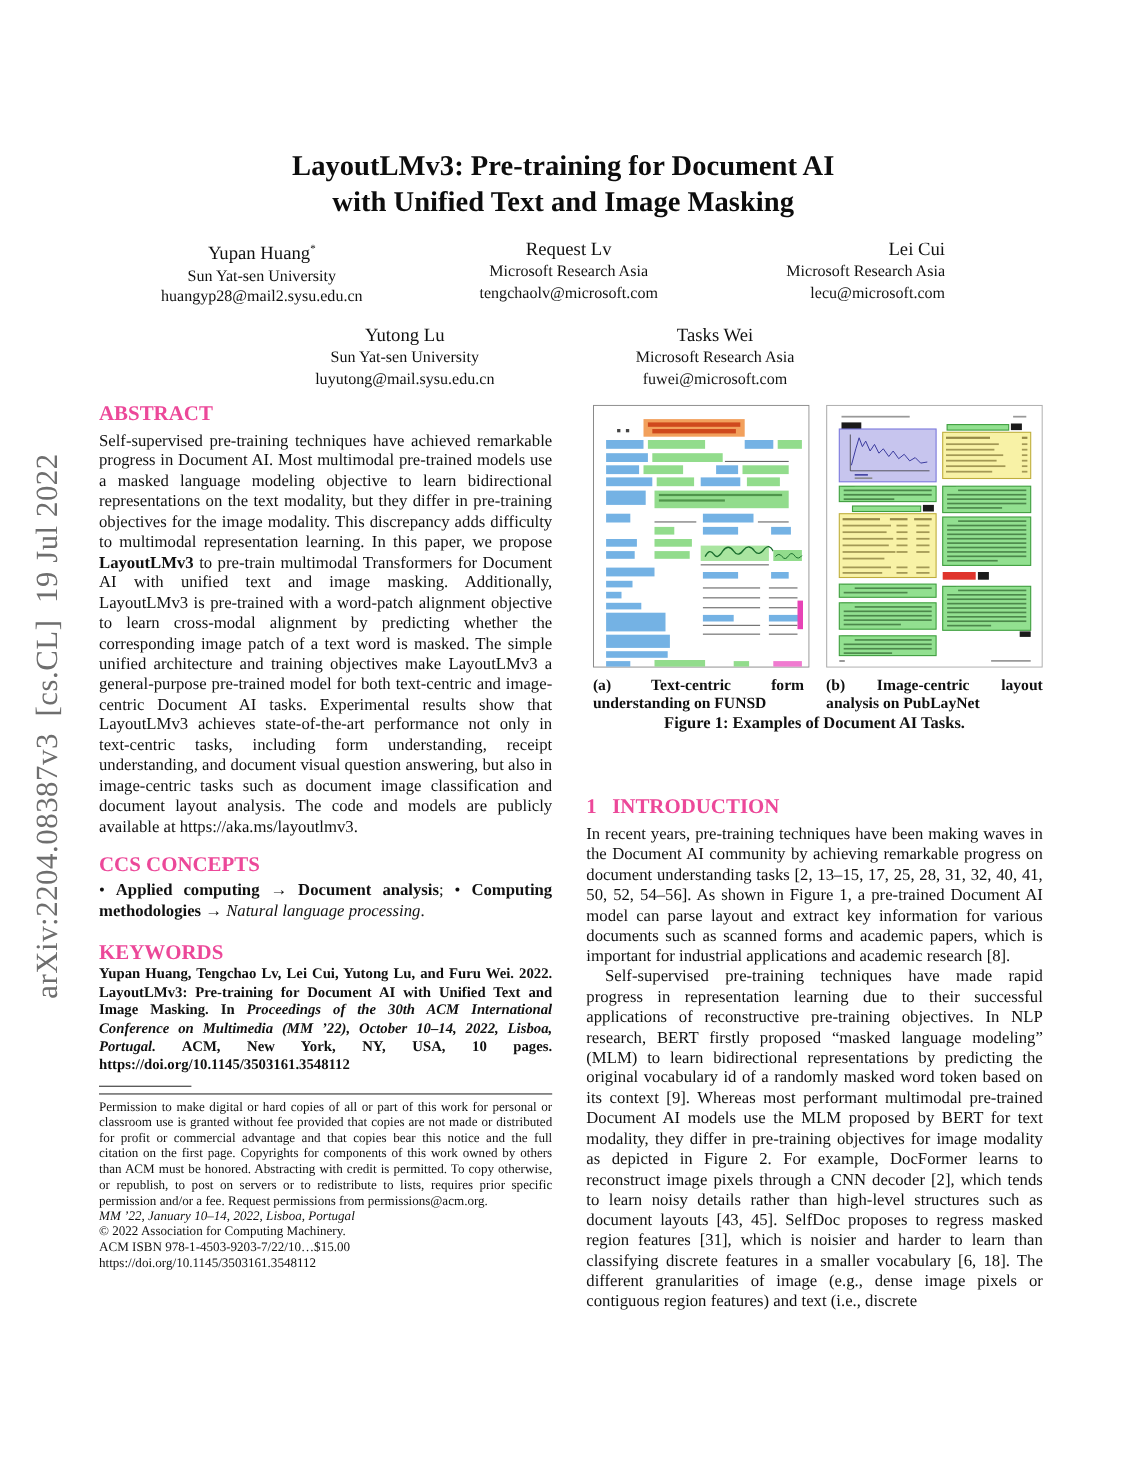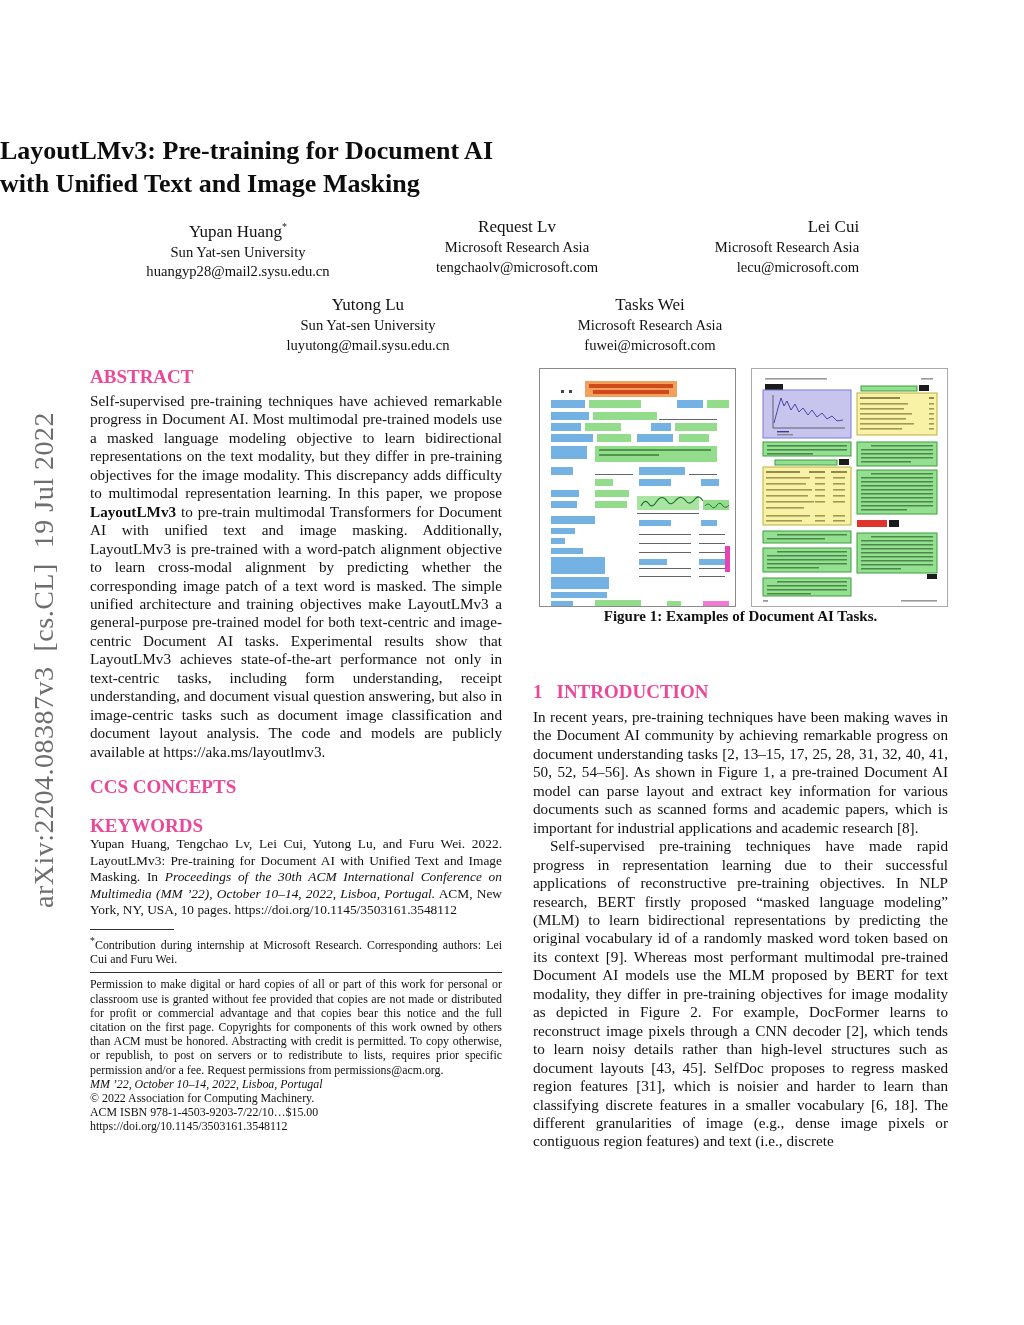--- a/index.html
+++ b/index.html
@@ -9,39 +9,39 @@
     overflow:hidden;
   }
   
   .arxiv-side{
     position:absolute;left:44px;top:660px;
     transform:translate(-50%,-50%) rotate(-90deg);
     font-size:28px;color:#6e6e6e;white-space:pre;letter-spacing:.5px;
   }
   
   .title{
-    position:absolute;top:134px;left:0;width:100%;
+    position:absolute;top:134px;left:0;width:100%;text-align:center;
     font-weight:bold;font-size:26px;line-height:33px;color:#0d0d0d;
   }
   .author{position:absolute;text-align:center;transform:translateX(-50%);}
   .author .nm{font-size:17px;line-height:22px;}
   .author .af,.author .em{font-size:14.6px;line-height:19.5px;}
   .author sup{font-size:10px;}
   
   .col-left{position:absolute;left:90px;top:366px;width:412px;}
   .col-right{position:absolute;left:533px;top:366px;width:415px;}
   .sec-h{font-weight:bold;font-size:19px;line-height:21px;margin:0;color:#ec4899;}
   .body-t{font-size:15.2px;line-height:18.45px;text-align:justify;margin:0;}
   .m-abs{margin-top:5px;}
   .h-ccs{margin-top:15px;}
   .m-ccs{margin-top:4px;}
   .h-kw{margin-top:18px;}
   .m-kw{margin-top:5px;font-size:14.6px;letter-spacing:-.2px;white-space:nowrap;overflow:hidden;}
   .acm-label{margin-top:12px;font-weight:bold;font-size:13.4px;line-height:16.6px;}
-  .acm-text{font-size:13.4px;line-height:16.6px;text-align:justify;margin:0;}
+  .acm-text{font-size:13.4px;line-height:16.6px;text-align:justify;margin:0;font-weight:bold;}
   .fn-rule-short{width:84px;border:0;border-top:1px solid #333;margin:10px 0 4px 0;}
   .fn-rule-long{width:100%;border:0;border-top:1px solid #333;margin:6px 0 4px 0;}
   .fn-t{font-size:11.9px;line-height:14.2px;text-align:justify;margin:0;}
   .fn-line{font-size:11.9px;line-height:14.2px;margin:0;}
   
   .figs{display:flex;justify-content:space-between;padding-left:6px;margin-top:2px;}
   .figbox{width:197px;height:239px;}
   .figcaps{display:flex;justify-content:space-between;padding-left:6px;margin-top:8px;}
   .figcap{width:192px;font-weight:bold;font-size:14.2px;line-height:17px;text-align:justify;}
   .figcap.b{width:197px;}
@@ -86,30 +86,30 @@
   <div class="nm">Tasks Wei</div>
   <div class="af">Microsoft Research Asia</div>
   <div class="em">fuwei@microsoft.com</div>
 </div>
 
 <div class="col-left">
   <h2 class="sec-h">ABSTRACT</h2>
   <p class="body-t m-abs"><span>Self-supervised pre-training techniques have achieved remarkable progress in Document AI. Most multimodal pre-trained models use a masked language modeling objective to learn bidirectional representations on the text modality, but they differ in pre-training objectives for the image modality. This discrepancy adds difficulty to multimodal representation learning. In this paper, we propose </span><b>LayoutLMv3</b><span> to pre-train multimodal Transformers for Document AI with unified text and image masking. Additionally, LayoutLMv3 is pre-trained with a word-patch alignment objective to learn cross-modal alignment by predicting whether the corresponding image patch of a text word is masked. The simple unified architecture and training objectives make LayoutLMv3 a general-purpose pre-trained model for both text-centric and image-centric Document AI tasks. Experimental results show that LayoutLMv3 achieves state-of-the-art performance not only in text-centric tasks, including form understanding, receipt understanding, and document visual question answering, but also in image-centric tasks such as document image classification and document layout analysis. The code and models are publicly available at https://aka.ms/layoutlmv3.</span></p>
 
   <h2 class="sec-h h-ccs">CCS CONCEPTS</h2>
+  <p class="body-t m-ccs"><span>• </span><b>Applied computing</b><span> → </span><b>Document analysis</b><span>; • </span><b>Computing methodologies</b><span> → </span><i>Natural language processing</i><span>.</span></p>
 
   <h2 class="sec-h h-kw">KEYWORDS</h2>
 
   <p class="acm-text"><span>Yupan Huang, Tengchao Lv, Lei Cui, Yutong Lu, and Furu Wei. 2022. LayoutLMv3: Pre-training for Document AI with Unified Text and Image Masking. In </span><i>Proceedings of the 30th ACM International Conference on Multimedia (MM ’22), October 10–14, 2022, Lisboa, Portugal.</i><span> ACM, New York, NY, USA, 10 pages. https://doi.org/10.1145/3503161.3548112</span></p>
 
   <hr class="fn-rule-short">
-  <p class="fn-t"><sup>*</sup><span>Contribution during internship at Microsoft Research. Corresponding authors: Lei Cui and Furu Wei.</span></p>
   <hr class="fn-rule-long">
   <p class="fn-t">Permission to make digital or hard copies of all or part of this work for personal or classroom use is granted without fee provided that copies are not made or distributed for profit or commercial advantage and that copies bear this notice and the full citation on the first page. Copyrights for components of this work owned by others than ACM must be honored. Abstracting with credit is permitted. To copy otherwise, or republish, to post on servers or to redistribute to lists, requires prior specific permission and/or a fee. Request permissions from permissions@acm.org.</p>
-  <p class="fn-line"><i>MM ’22, October 10–14, 2022, Lisboa, Portugal</i></p>
+  <p class="fn-line"><i>MM ’22, January 10–14, 2022, Lisboa, Portugal</i></p>
   <p class="fn-line">© 2022 Association for Computing Machinery.</p>
   <p class="fn-line">ACM ISBN 978-1-4503-9203-7/22/10…$15.00</p>
   <p class="fn-line">https://doi.org/10.1145/3503161.3548112</p>
 </div>
 
 <div class="col-right">
 
   <div class="figs">
 
     <svg class="figbox" viewBox="0 0 197 239">
@@ -311,19 +311,23 @@
           <rect x="110" y="188" width="72" height="1.5" fill="#1e4d1e" opacity="0.6"></rect>
           <rect x="110" y="192" width="72" height="1.5" fill="#1e4d1e" opacity="0.6"></rect>
           <rect x="110" y="196" width="72" height="1.5" fill="#1e4d1e" opacity="0.6"></rect>
           <rect x="110" y="200" width="40" height="1.5" fill="#1e4d1e" opacity="0.6"></rect>
         <rect x="176" y="206" width="10" height="5" fill="#1b1b1b"></rect>
         <rect x="150" y="232" width="36" height="1.6" fill="#999"></rect>
       </g>
     </svg>
   </div>
 
+  <div class="figcaps">
+    <div class="figcap">(a) Text-centric form understanding on FUNSD</div>
+    <div class="figcap b">(b) Image-centric layout analysis on PubLayNet</div>
+  </div>
 
   <div class="fig-main">Figure 1: Examples of Document AI Tasks.</div>
 
   <h2 class="sec-h h-intro"><span class="num">1</span><span>INTRODUCTION</span></h2>
   <p class="body-t m-p1">In recent years, pre-training techniques have been making waves in the Document AI community by achieving remarkable progress on document understanding tasks [2, 13–15, 17, 25, 28, 31, 32, 40, 41, 50, 52, 54–56]. As shown in Figure 1, a pre-trained Document AI model can parse layout and extract key information for various documents such as scanned forms and academic papers, which is important for industrial applications and academic research [8].</p>
   <p class="body-t m-p2">Self-supervised pre-training techniques have made rapid progress in representation learning due to their successful applications of reconstructive pre-training objectives. In NLP research, BERT firstly proposed “masked language modeling” (MLM) to learn bidirectional representations by predicting the original vocabulary id of a randomly masked word token based on its context [9]. Whereas most performant multimodal pre-trained Document AI models use the MLM proposed by BERT for text modality, they differ in pre-training objectives for image modality as depicted in Figure 2. For example, DocFormer learns to reconstruct image pixels through a CNN decoder [2], which tends to learn noisy details rather than high-level structures such as document layouts [43, 45]. SelfDoc proposes to regress masked region features [31], which is noisier and harder to learn than classifying discrete features in a smaller vocabulary [6, 18]. The different granularities of image (e.g., dense image pixels or contiguous region features) and text (i.e., discrete</p>
 </div>
 
 </body></html>

